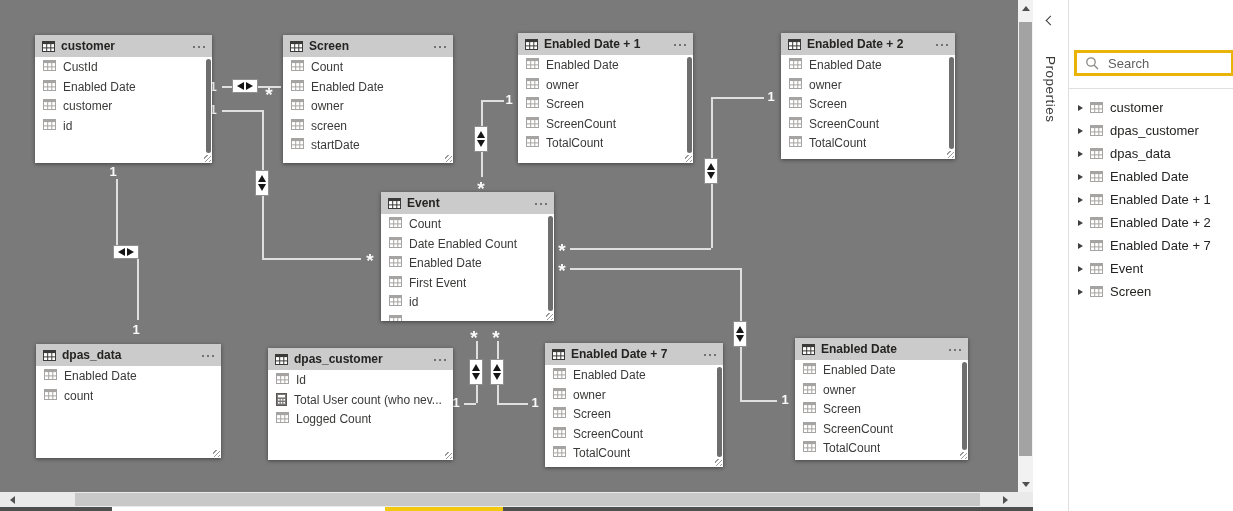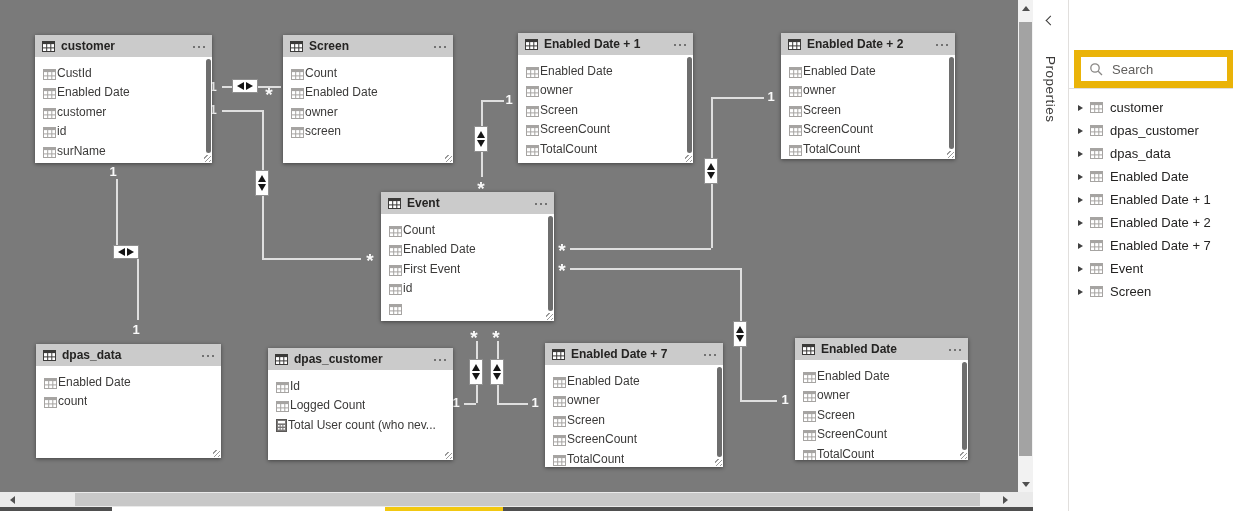--- a/index.html
+++ b/index.html
@@ -28,21 +28,21 @@
   .tr{border-top:4.5px solid transparent;border-bottom:4.5px solid transparent;border-left:7px solid #151515;}
   .rcard{position:absolute;transform:translate(-50%,-50%);color:#fafafa;font-weight:bold;font-size:13px;z-index:2;line-height:13px;}
   .rcard.star{font-size:19px;line-height:8px;padding-top:8px;}
 
   .card{position:absolute;background:#fff;box-shadow:0 1px 4px rgba(0,0,0,.45);z-index:4;}
   .card-header{height:22px;background:var(--card-header);display:flex;align-items:center;padding:0 7px;gap:6px;}
   .card-title{font-size:12px;font-weight:bold;color:#252423;white-space:nowrap;overflow:hidden;flex:1;}
   .card-menu{display:flex;align-items:center;padding:2px 0 0 2px;cursor:pointer;}
   .card-menu i{display:inline-block;width:2px;height:2px;background:#555;border-radius:50%;margin-left:3px;}
   .card-body{position:relative;overflow:hidden;height:calc(100% - 22px);padding-top:3px;}
-  .frow{height:19.5px;display:flex;align-items:flex-end;gap:1px;padding-left:8px;}
+  .frow{height:19.5px;display:flex;align-items:flex-start;gap:7px;padding-left:8px;}
   .flabel{font-size:12px;color:#3b3a39;white-space:nowrap;overflow:hidden;}
   .icn{display:inline-flex;align-items:center;flex:0 0 auto;}
   .inner-sb{position:absolute;right:1px;width:5px;background:#6e6e6e;border-radius:3px;}
   .grip{position:absolute;right:1px;bottom:1px;width:7px;height:7px;
     background:repeating-linear-gradient(135deg,transparent 0 2px,#9a9a9a 2px 3px);}
 
   
   #vscroll{position:absolute;left:1018px;top:0;width:15px;height:492px;background:#f2f2f2;}
   #vs-thumb{position:absolute;left:1px;top:22px;width:13px;height:434px;background:#a3a3a3;}
   .sb-btn{position:absolute;display:flex;align-items:center;justify-content:center;background:#f2f2f2;}
@@ -66,21 +66,21 @@
   #props-strip{position:absolute;left:1033px;top:0;width:35px;height:511px;background:#fff;display:flex;flex-direction:column;align-items:center;padding-top:17px;cursor:pointer;}
   .chev{display:inline-block;width:7px;height:7px;border-left:1.6px solid #3b3a39;border-bottom:1.6px solid #3b3a39;}
   .chev-left{transform:rotate(45deg);}
   .chev-right{transform:rotate(225deg);}
   .vtext{writing-mode:vertical-rl;margin-top:32px;font-size:13.5px;color:#3b3a39;letter-spacing:.5px;}
 
   
   #fields-pane{position:absolute;left:1068px;top:0;width:165px;height:511px;background:#fff;border-left:1px solid #e1dfdd;}
   .fp-header{display:flex;align-items:center;justify-content:space-between;padding:15px 12px 11px 11px;}
   .fp-title{font-size:15px;font-weight:bold;color:#252423;}
-  .fp-search{position:absolute;left:5px;top:50px;width:160px;height:38px;border:7px solid #eab308;background:#fff;display:flex;align-items:center;padding:0 8px;gap:7px;}
+  .fp-search{position:absolute;left:5px;top:50px;width:160px;height:26px;border:3px solid #eab308;background:#fff;display:flex;align-items:center;padding:0 8px;gap:7px;}
   .fp-search input{border:none;outline:none;flex:1;font-size:13px;color:#333;min-width:0;font-family:inherit;}
   .fp-search input::placeholder{color:#605e5c;}
   .fp-divider{position:absolute;left:0;top:88px;width:165px;height:1px;background:#e1dfdd;}
   #fields-list{position:absolute;left:0;top:96px;width:165px;}
   .fitem{height:23px;display:flex;align-items:center;gap:7px;padding-left:9px;cursor:pointer;}
   .fchev{width:0;height:0;border-left:5px solid #404040;border-top:3.5px solid transparent;border-bottom:3.5px solid transparent;flex:0 0 auto;}
   .filabel{font-size:13px;color:#252423;white-space:nowrap;overflow:hidden;}
 </style>
 </head>
 <body>
@@ -207,30 +207,20 @@
             <div class="frow">
               <span class="icn">
                 <svg width="13" height="11" viewBox="0 0 13 11">
                   <rect x="0.5" y="0.5" width="12" height="10" fill="#fff" stroke="#a6a4a2"></rect>
                   <rect x="0.5" y="0.5" width="12" height="2.6" fill="#a6a4a2"></rect>
                   <path d="M4.7 3 V10.5 M8.8 3 V10.5 M0.5 6.9 H12.5" stroke="#a6a4a2" fill="none"></path>
                 </svg>
               </span>
               <span class="flabel">id</span>
             </div>
-            <div class="frow">
-              <span class="icn">
-                <svg width="13" height="11" viewBox="0 0 13 11">
-                  <rect x="0.5" y="0.5" width="12" height="10" fill="#fff" stroke="#a6a4a2"></rect>
-                  <rect x="0.5" y="0.5" width="12" height="2.6" fill="#a6a4a2"></rect>
-                  <path d="M4.7 3 V10.5 M8.8 3 V10.5 M0.5 6.9 H12.5" stroke="#a6a4a2" fill="none"></path>
-                </svg>
-              </span>
-              <span class="flabel">surName</span>
-            </div>
             <div class="inner-sb" style="top: 2px; height: 94px;"></div>
           </div>
           <div class="grip"></div>
         </div>
         <div class="card" style="left: 283px; top: 35px; width: 170px; height: 128px;">
           <div class="card-header">
             <span class="icn">
               <svg width="13" height="11" viewBox="0 0 13 11">
                 <rect x="0.5" y="0.5" width="12" height="10" fill="#fff" stroke="#3b3a39"></rect>
                 <rect x="0.5" y="0.5" width="12" height="2.6" fill="#3b3a39"></rect>
@@ -278,20 +268,30 @@
             <div class="frow">
               <span class="icn">
                 <svg width="13" height="11" viewBox="0 0 13 11">
                   <rect x="0.5" y="0.5" width="12" height="10" fill="#fff" stroke="#a6a4a2"></rect>
                   <rect x="0.5" y="0.5" width="12" height="2.6" fill="#a6a4a2"></rect>
                   <path d="M4.7 3 V10.5 M8.8 3 V10.5 M0.5 6.9 H12.5" stroke="#a6a4a2" fill="none"></path>
                 </svg>
               </span>
               <span class="flabel">screen</span>
             </div>
+            <div class="frow">
+              <span class="icn">
+                <svg width="13" height="11" viewBox="0 0 13 11">
+                  <rect x="0.5" y="0.5" width="12" height="10" fill="#fff" stroke="#a6a4a2"></rect>
+                  <rect x="0.5" y="0.5" width="12" height="2.6" fill="#a6a4a2"></rect>
+                  <path d="M4.7 3 V10.5 M8.8 3 V10.5 M0.5 6.9 H12.5" stroke="#a6a4a2" fill="none"></path>
+                </svg>
+              </span>
+              <span class="flabel">startDate</span>
+            </div>
           </div>
           <div class="grip"></div>
         </div>
         <div class="card" style="left: 518px; top: 33px; width: 175px; height: 130px;">
           <div class="card-header">
             <span class="icn">
               <svg width="13" height="11" viewBox="0 0 13 11">
                 <rect x="0.5" y="0.5" width="12" height="10" fill="#fff" stroke="#3b3a39"></rect>
                 <rect x="0.5" y="0.5" width="12" height="2.6" fill="#3b3a39"></rect>
                 <path d="M4.7 3 V10.5 M8.8 3 V10.5 M0.5 6.9 H12.5" stroke="#3b3a39" fill="none"></path>
@@ -458,20 +458,30 @@
               <span class="flabel">Count</span>
             </div>
             <div class="frow">
               <span class="icn">
                 <svg width="13" height="11" viewBox="0 0 13 11">
                   <rect x="0.5" y="0.5" width="12" height="10" fill="#fff" stroke="#a6a4a2"></rect>
                   <rect x="0.5" y="0.5" width="12" height="2.6" fill="#a6a4a2"></rect>
                   <path d="M4.7 3 V10.5 M8.8 3 V10.5 M0.5 6.9 H12.5" stroke="#a6a4a2" fill="none"></path>
                 </svg>
               </span>
+              <span class="flabel">Date Enabled Count</span>
+            </div>
+            <div class="frow">
+              <span class="icn">
+                <svg width="13" height="11" viewBox="0 0 13 11">
+                  <rect x="0.5" y="0.5" width="12" height="10" fill="#fff" stroke="#a6a4a2"></rect>
+                  <rect x="0.5" y="0.5" width="12" height="2.6" fill="#a6a4a2"></rect>
+                  <path d="M4.7 3 V10.5 M8.8 3 V10.5 M0.5 6.9 H12.5" stroke="#a6a4a2" fill="none"></path>
+                </svg>
+              </span>
               <span class="flabel">Enabled Date</span>
             </div>
             <div class="frow">
               <span class="icn">
                 <svg width="13" height="11" viewBox="0 0 13 11">
                   <rect x="0.5" y="0.5" width="12" height="10" fill="#fff" stroke="#a6a4a2"></rect>
                   <rect x="0.5" y="0.5" width="12" height="2.6" fill="#a6a4a2"></rect>
                   <path d="M4.7 3 V10.5 M8.8 3 V10.5 M0.5 6.9 H12.5" stroke="#a6a4a2" fill="none"></path>
                 </svg>
               </span>
@@ -559,47 +569,47 @@
           <div class="card-body">
             <div class="frow">
               <span class="icn">
                 <svg width="13" height="11" viewBox="0 0 13 11">
                   <rect x="0.5" y="0.5" width="12" height="10" fill="#fff" stroke="#a6a4a2"></rect>
                   <rect x="0.5" y="0.5" width="12" height="2.6" fill="#a6a4a2"></rect>
                   <path d="M4.7 3 V10.5 M8.8 3 V10.5 M0.5 6.9 H12.5" stroke="#a6a4a2" fill="none"></path>
                 </svg>
               </span>
               <span class="flabel">Id</span>
-            </div>
-            <div class="frow">
-              <span class="icn">
-                <svg width="13" height="11" viewBox="0 0 13 11">
-                  <rect x="0.5" y="0.5" width="12" height="10" fill="#fff" stroke="#a6a4a2"></rect>
-                  <rect x="0.5" y="0.5" width="12" height="2.6" fill="#a6a4a2"></rect>
-                  <path d="M4.7 3 V10.5 M8.8 3 V10.5 M0.5 6.9 H12.5" stroke="#a6a4a2" fill="none"></path>
-                </svg>
-              </span>
-              <span class="flabel">Logged Count</span>
             </div>
             <div class="frow">
               <span class="icn">
                 <svg width="11" height="13" viewBox="0 0 11 13">
                   <rect x="0.5" y="0.5" width="10" height="12" fill="#7a7877" stroke="#5a5856"></rect>
                   <rect x="2" y="2" width="7" height="2.4" fill="#fff"></rect>
                   <g fill="#fff">
                     <rect x="2" y="6" width="1.6" height="1.6"></rect>
                     <rect x="4.7" y="6" width="1.6" height="1.6"></rect>
                     <rect x="7.4" y="6" width="1.6" height="1.6"></rect>
                     <rect x="2" y="9" width="1.6" height="1.6"></rect>
                     <rect x="4.7" y="9" width="1.6" height="1.6"></rect>
                     <rect x="7.4" y="9" width="1.6" height="1.6"></rect>
                   </g>
                 </svg>
               </span>
               <span class="flabel">Total User count (who nev...</span>
+            </div>
+            <div class="frow">
+              <span class="icn">
+                <svg width="13" height="11" viewBox="0 0 13 11">
+                  <rect x="0.5" y="0.5" width="12" height="10" fill="#fff" stroke="#a6a4a2"></rect>
+                  <rect x="0.5" y="0.5" width="12" height="2.6" fill="#a6a4a2"></rect>
+                  <path d="M4.7 3 V10.5 M8.8 3 V10.5 M0.5 6.9 H12.5" stroke="#a6a4a2" fill="none"></path>
+                </svg>
+              </span>
+              <span class="flabel">Logged Count</span>
             </div>
           </div>
           <div class="grip"></div>
         </div>
         <div class="card" style="left: 545px; top: 343px; width: 178px; height: 124px;">
           <div class="card-header">
             <span class="icn">
               <svg width="13" height="11" viewBox="0 0 13 11">
                 <rect x="0.5" y="0.5" width="12" height="10" fill="#fff" stroke="#3b3a39"></rect>
                 <rect x="0.5" y="0.5" width="12" height="2.6" fill="#3b3a39"></rect>

